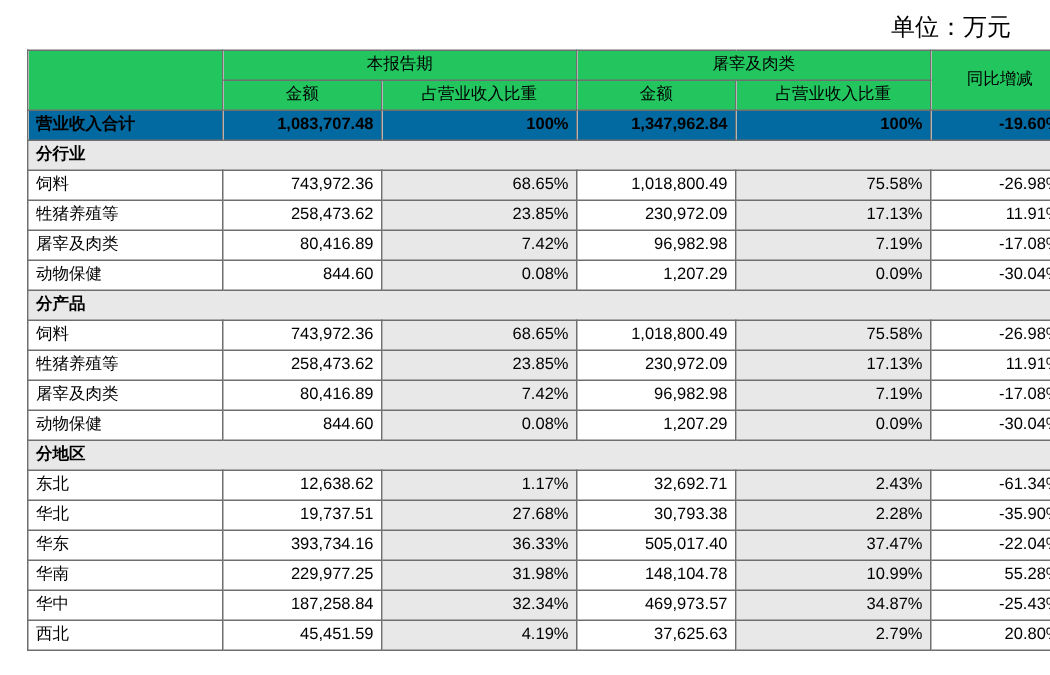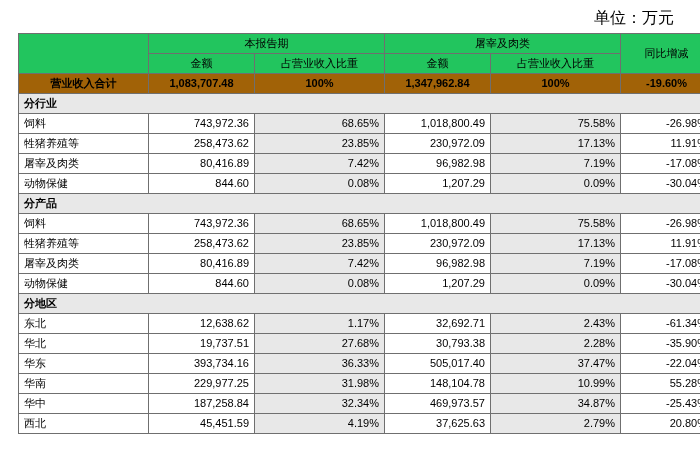--- a/index.html
+++ b/index.html
@@ -60,22 +60,21 @@
   }
   .lbl {
     text-align: left;
   }
   .shade {
     background: #e8e8e8;
     margin-left: 30px;
   }
   .total-row td {
     font-weight: bold;
-    background: #a16207;
-    text-align: center;
+    background: #0369a1;
   }
   .section-row td {
     font-weight: bold;
     background: #e8e8e8;
     text-align: left;
   }
   .col-a { width: 130px; }
   .col-b { width: 106px; }
   .col-c { width: 130px; }
   .col-d { width: 106px; }

